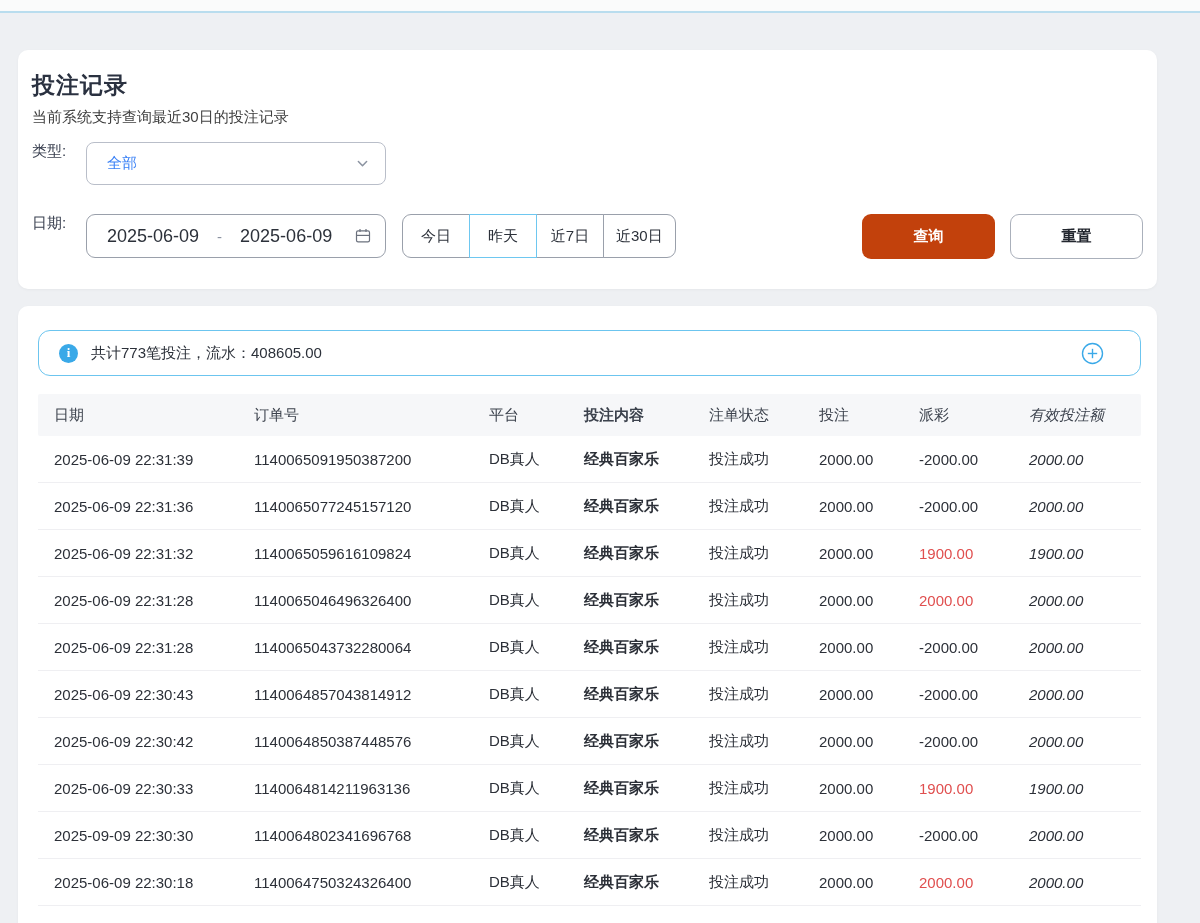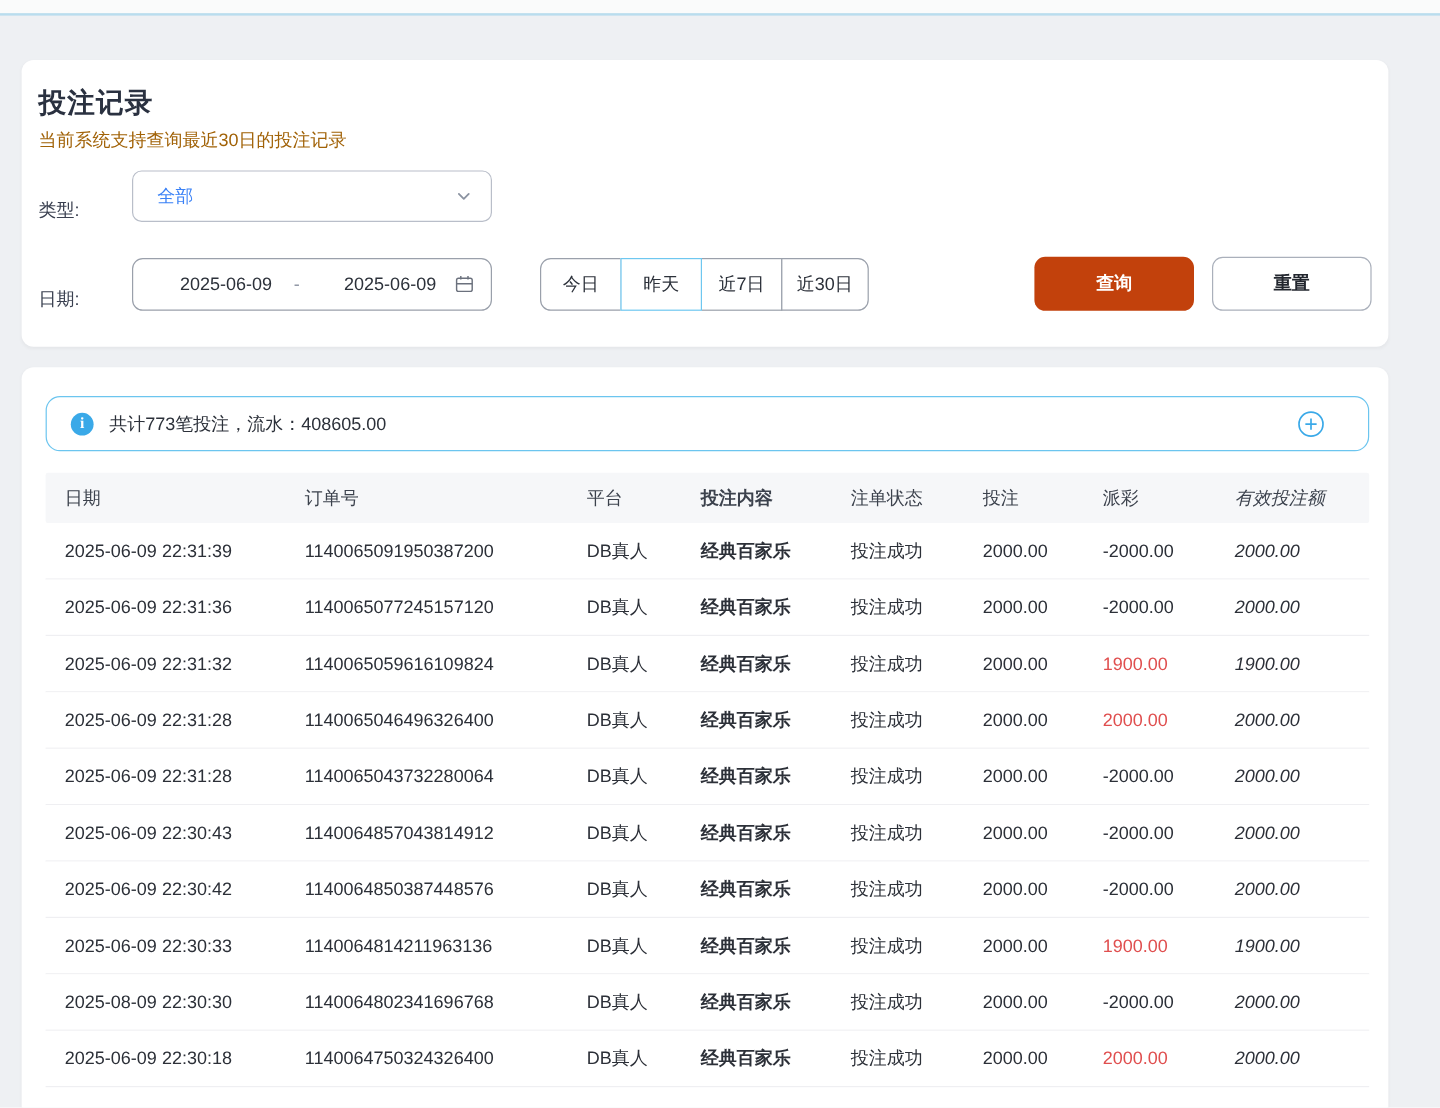--- a/index.html
+++ b/index.html
@@ -7,36 +7,36 @@
   body { font-family:"Liberation Sans","DejaVu Sans",sans-serif; }
   .page { position:relative; width:1200px; height:923px; overflow:hidden; background:#eef0f3; }
   .top-strip { height:11px; background:#fafbfb; }
   .top-line { height:2px; background:#b9ddee; }
 
   .card { background:#ffffff; border-radius:10px; margin:0 43px 0 18px; width:1139px;
           box-shadow:0 1px 3px rgba(0,0,0,0.04); }
   .filter-card { margin-top:37px; padding:20px 14px 30px 14px; }
 
   .page-title { font-size:23px; font-weight:bold; color:#2a3140; letter-spacing:1px; }
-  .page-subtitle { margin-top:7px; font-size:15px; color:#a16207; }
-
-  .form-row { display:flex; align-items:flex-end;gap:24px; }
+  .page-subtitle { margin-top:7px; font-size:15px; color:#404040; }
+
+  .form-row { display:flex; align-items:flex-start; }
   .row-type { margin-top:15px; }
   .row-date { margin-top:29px; }
   .form-label { font-size:15px; color:#3a4050; width:44px; flex:none; }
   .select-box { width:300px; height:43px; border:1px solid #b9bec9; border-radius:8px;
                 display:flex; align-items:center; padding:0 16px 0 20px; margin-left:10px;
                 background:#fff; cursor:pointer; }
   .select-value { font-size:15px; color:#3b82f6; flex:1; }
   .chev { flex:none; display:flex; }
 
   .date-box { width:300px; height:44px; border:1px solid #9aa0ab; border-radius:9px;
               display:flex; align-items:center; padding:0 14px 0 20px; margin-left:10px;
               background:#fff; cursor:pointer; }
-  .date-box .d { font-size:15px; color:#2c313a;margin-left:19px; }
+  .date-box .d { font-size:18px; color:#2c313a; }
   .date-box .sep { font-size:15px; color:#8b92a1; margin:0 18px; }
   .date-box .cal { margin-left:auto; display:flex; }
 
   .quick-group { display:flex; margin-left:16px; }
   .quick-btn { min-width:68px; height:44px; padding:0 12px; background:#fff;
                border:1px solid #9aa0ab; margin-left:-1px; font-size:15px; color:#2c313a;
                display:flex; align-items:center; justify-content:center; cursor:pointer;
                position:relative; z-index:1; font-family:inherit; }
   .quick-btn:first-child { border-radius:9px 0 0 9px; margin-left:0; }
   .quick-btn:last-child { border-radius:0 9px 9px 0; }
@@ -230,21 +230,21 @@
     <span class="cell c1">1140064814211963136</span>
     <span class="cell c2">DB真人</span>
     <span class="cell c3">经典百家乐</span>
     <span class="cell c4">投注成功</span>
     <span class="cell c5">2000.00</span>
     <span class="cell c6 red">1900.00</span>
     <span class="cell c7">1900.00</span>
   </div>
 
   <div class="t-row">
-    <span class="cell c0">2025-08-09 22:30:30</span>
+    <span class="cell c0">2025-09-09 22:30:30</span>
     <span class="cell c1">1140064802341696768</span>
     <span class="cell c2">DB真人</span>
     <span class="cell c3">经典百家乐</span>
     <span class="cell c4">投注成功</span>
     <span class="cell c5">2000.00</span>
     <span class="cell c6">-2000.00</span>
     <span class="cell c7">2000.00</span>
   </div>
 
   <div class="t-row">

